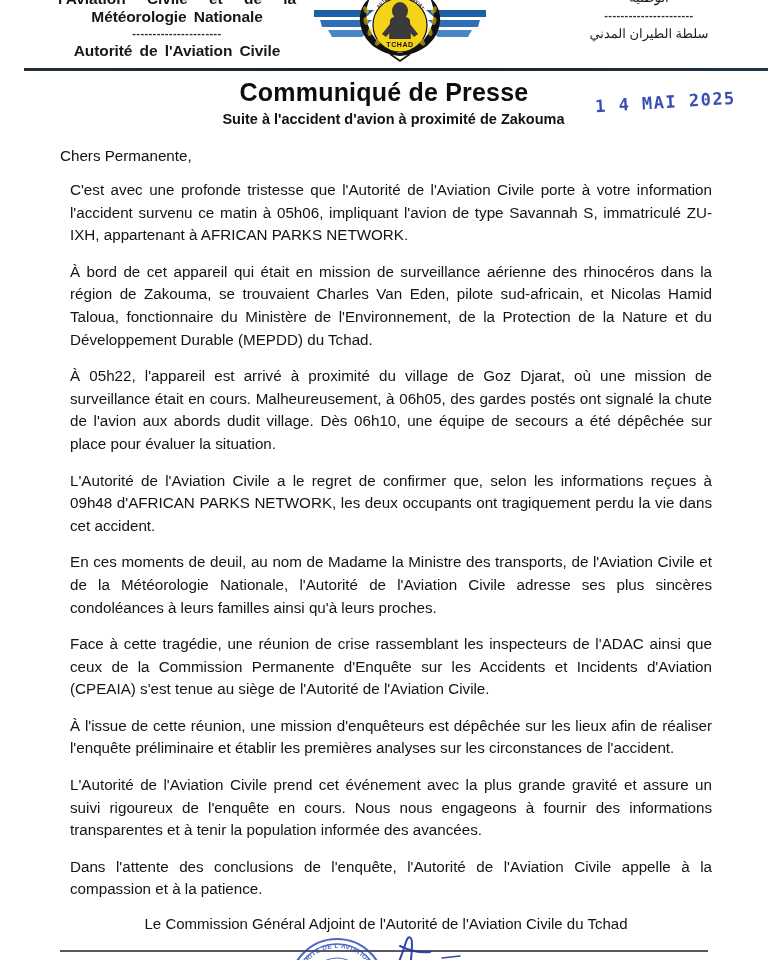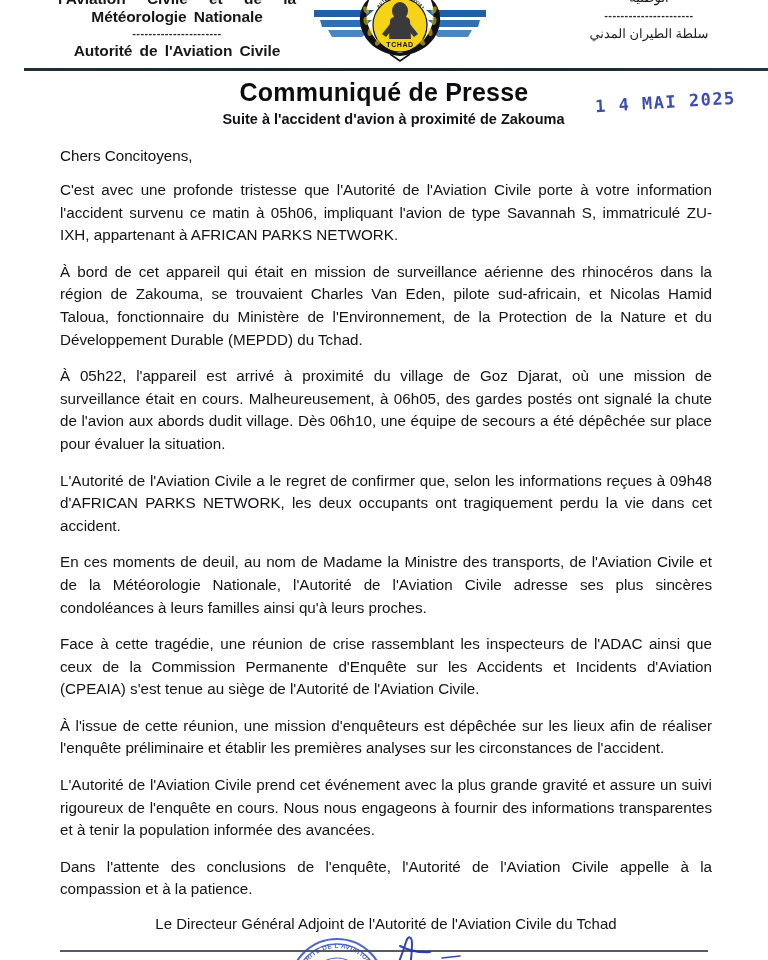--- a/index.html
+++ b/index.html
@@ -125,21 +125,21 @@
     margin-top: 20px;
   }
   .salutation {
     font-size: 15.2px;
     margin-bottom: 15px;
   }
   .para {
     font-size: 15.2px;
     line-height: 22.6px;
     text-align: justify;
-    margin: 0 0 14px 0;
+    margin: 0 0 14px 10px;
     color: #141418;
   }
 
   
   .sig-block {
     margin-top: 8px;
     text-align: center;
     position: relative;
   }
   .sig-title {
@@ -257,34 +257,34 @@
 </div>
 
 <div class="date-stamp">1 4 MAI 2025</div>
 
 <div class="title-block">
   <div class="title-main">Communiqué de Presse</div>
   <div class="title-sub">Suite à l'accident d'avion à proximité de Zakouma</div>
 </div>
 
 <div class="body-wrap">
-  <div class="salutation">Chers Concitoyens,</div>
+  <div class="salutation">Chers Permanente,</div>
 
   <p class="para">C'est avec une profonde tristesse que l'Autorité de l'Aviation Civile porte à votre information l'accident survenu ce matin à 05h06, impliquant l'avion de type Savannah S, immatriculé ZU-IXH, appartenant à AFRICAN PARKS NETWORK.</p>
   <p class="para">À bord de cet appareil qui était en mission de surveillance aérienne des rhinocéros dans la région de Zakouma, se trouvaient Charles Van Eden, pilote sud-africain, et Nicolas Hamid Taloua, fonctionnaire du Ministère de l'Environnement, de la Protection de la Nature et du Développement Durable (MEPDD) du Tchad.</p>
   <p class="para">À 05h22, l'appareil est arrivé à proximité du village de Goz Djarat, où une mission de surveillance était en cours. Malheureusement, à 06h05, des gardes postés ont signalé la chute de l'avion aux abords dudit village. Dès 06h10, une équipe de secours a été dépêchée sur place pour évaluer la situation.</p>
   <p class="para">L'Autorité de l'Aviation Civile a le regret de confirmer que, selon les informations reçues à 09h48 d'AFRICAN PARKS NETWORK, les deux occupants ont tragiquement perdu la vie dans cet accident.</p>
   <p class="para">En ces moments de deuil, au nom de Madame la Ministre des transports, de l'Aviation Civile et de la Météorologie Nationale, l'Autorité de l'Aviation Civile adresse ses plus sincères condoléances à leurs familles ainsi qu'à leurs proches.</p>
   <p class="para">Face à cette tragédie, une réunion de crise rassemblant les inspecteurs de l'ADAC ainsi que ceux de la Commission Permanente d'Enquête sur les Accidents et Incidents d'Aviation (CPEAIA) s'est tenue au siège de l'Autorité de l'Aviation Civile.</p>
   <p class="para">À l'issue de cette réunion, une mission d'enquêteurs est dépêchée sur les lieux afin de réaliser l'enquête préliminaire et établir les premières analyses sur les circonstances de l'accident.</p>
   <p class="para">L'Autorité de l'Aviation Civile prend cet événement avec la plus grande gravité et assure un suivi rigoureux de l'enquête en cours. Nous nous engageons à fournir des informations transparentes et à tenir la population informée des avancées.</p>
   <p class="para">Dans l'attente des conclusions de l'enquête, l'Autorité de l'Aviation Civile appelle à la compassion et à la patience.</p>
 
   <div class="sig-block">
-    <div class="sig-title">Le Directeur Général Adjoint de l'Autorité de l'Aviation Civile du Tchad</div>
+    <div class="sig-title">Le Commission Général Adjoint de l'Autorité de l'Aviation Civile du Tchad</div>
 
     <div class="sig-space">
 
       <svg class="stamp" viewBox="0 0 138 104" xmlns="http://www.w3.org/2000/svg">
         <g stroke="#2b47b5" fill="none">
           <circle cx="69" cy="52" r="47" stroke-width="2.2"></circle>
           <circle cx="69" cy="52" r="42" stroke-width="1.3"></circle>
           <circle cx="69" cy="52" r="28" stroke-width="1"></circle>
         </g>
 

